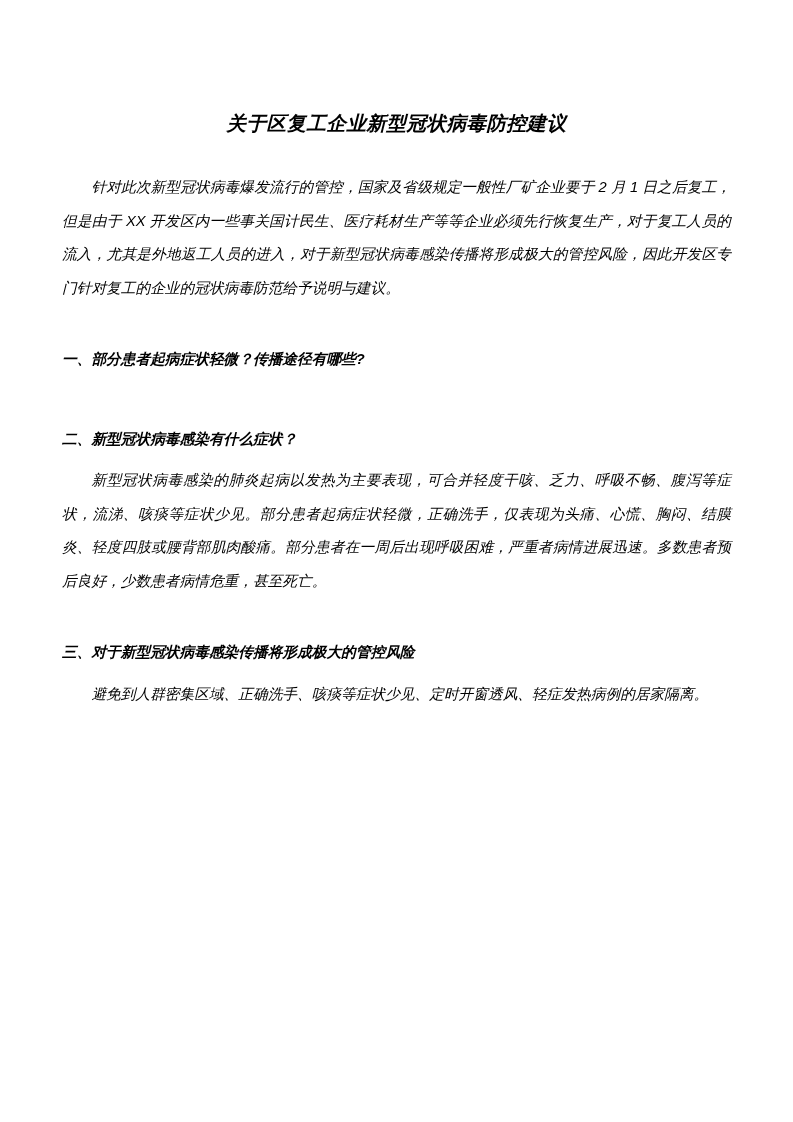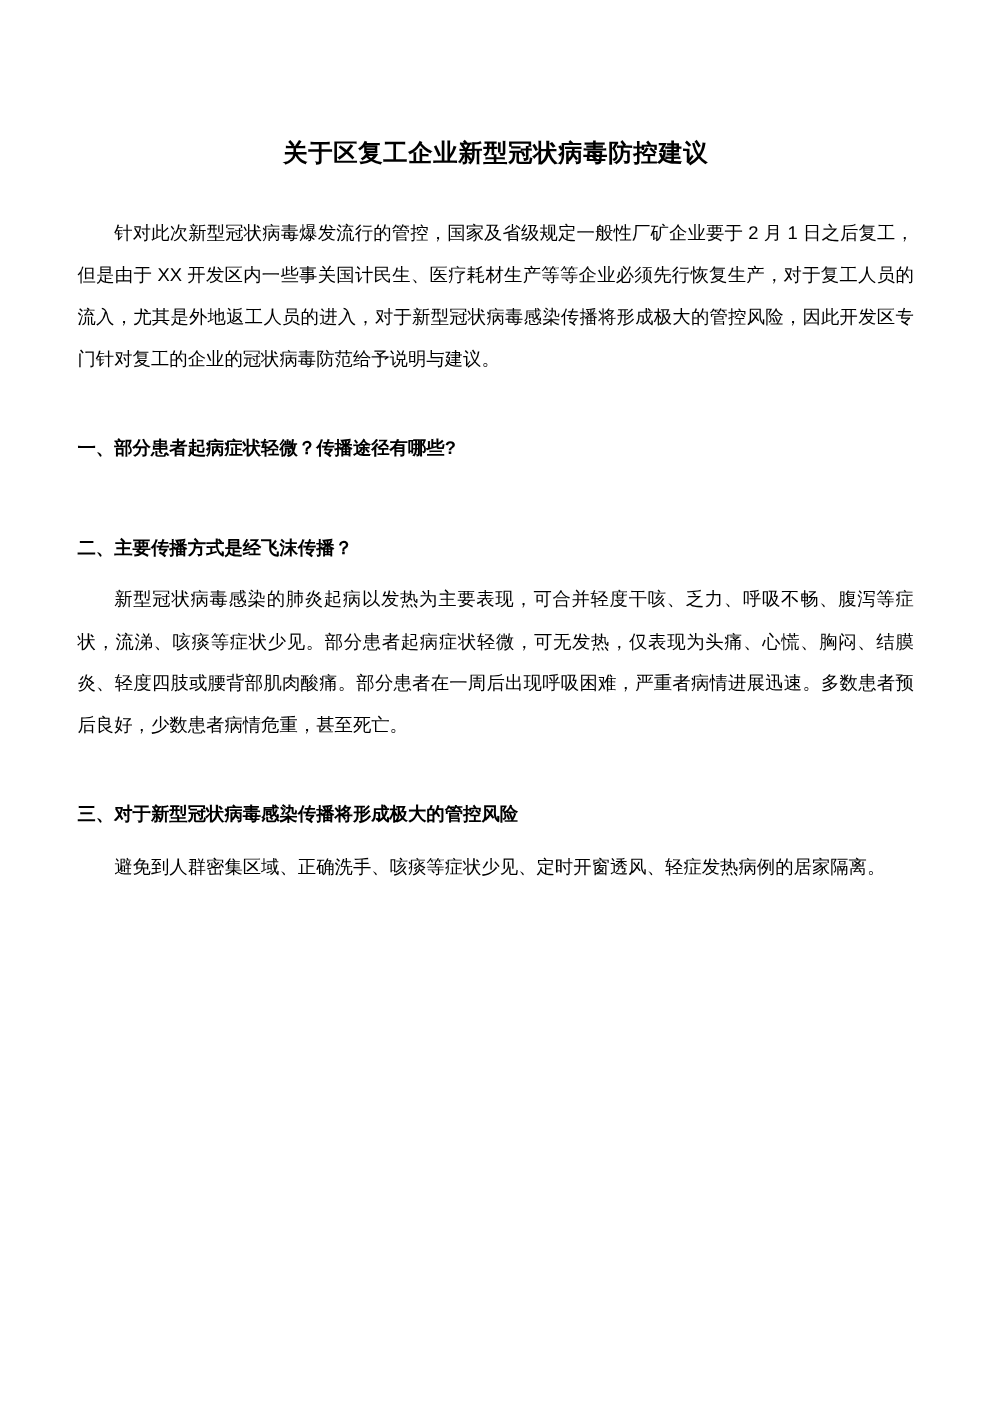--- a/index.html
+++ b/index.html
@@ -12,20 +12,21 @@
     color: #000000;
   }
   .page {
     width: 793px;
     height: 1122px;
     background: #ffffff;
     box-sizing: border-box;
     padding: 110px 62px 60px 62px;
     position: relative;
     overflow: hidden;
+    font-style: italic;
   }
   .doc-title {
     text-align: center;
     font-size: 19.5px;
     font-weight: bold;
     letter-spacing: 0.5px;
     margin: 0 0 34px 0;
     line-height: 1.4;
   }
   .para {
@@ -55,23 +56,23 @@
 
   <p class="para">针对此次新型冠状病毒爆发流行的管控，国家及省级规定一般性厂矿企业要于 2 月 1 日之后复工，但是由于 XX 开发区内一些事关国计民生、医疗耗材生产等等企业必须先行恢复生产，对于复工人员的流入，尤其是外地返工人员的进入，对于新型冠状病毒感染传播将形成极大的管控风险，因此开发区专门针对复工的企业的冠状病毒防范给予说明与建议。</p>
 
   <div class="gap-large"></div>
 
   <h2 class="section-heading">一、部分患者起病症状轻微？传播途径有哪些?</h2>
   <div class="gap-small"></div>
 
   <div class="gap-large"></div>
 
-  <h2 class="section-heading">二、主要传播方式是经飞沫传播？</h2>
+  <h2 class="section-heading">二、新型冠状病毒感染有什么症状？</h2>
   <div class="gap-small"></div>
-  <p class="para">新型冠状病毒感染的肺炎起病以发热为主要表现，可合并轻度干咳、乏力、呼吸不畅、腹泻等症状，流涕、咳痰等症状少见。部分患者起病症状轻微，可无发热，仅表现为头痛、心慌、胸闷、结膜炎、轻度四肢或腰背部肌肉酸痛。部分患者在一周后出现呼吸困难，严重者病情进展迅速。多数患者预后良好，少数患者病情危重，甚至死亡。</p>
+  <p class="para">新型冠状病毒感染的肺炎起病以发热为主要表现，可合并轻度干咳、乏力、呼吸不畅、腹泻等症状，流涕、咳痰等症状少见。部分患者起病症状轻微，正确洗手，仅表现为头痛、心慌、胸闷、结膜炎、轻度四肢或腰背部肌肉酸痛。部分患者在一周后出现呼吸困难，严重者病情进展迅速。多数患者预后良好，少数患者病情危重，甚至死亡。</p>
 
   <div class="gap-large"></div>
 
   <h2 class="section-heading">三、对于新型冠状病毒感染传播将形成极大的管控风险</h2>
   <div class="gap-small"></div>
   <p class="para">避免到人群密集区域、正确洗手、咳痰等症状少见、定时开窗透风、轻症发热病例的居家隔离。</p>
 
 </div>
 
 </body></html>

